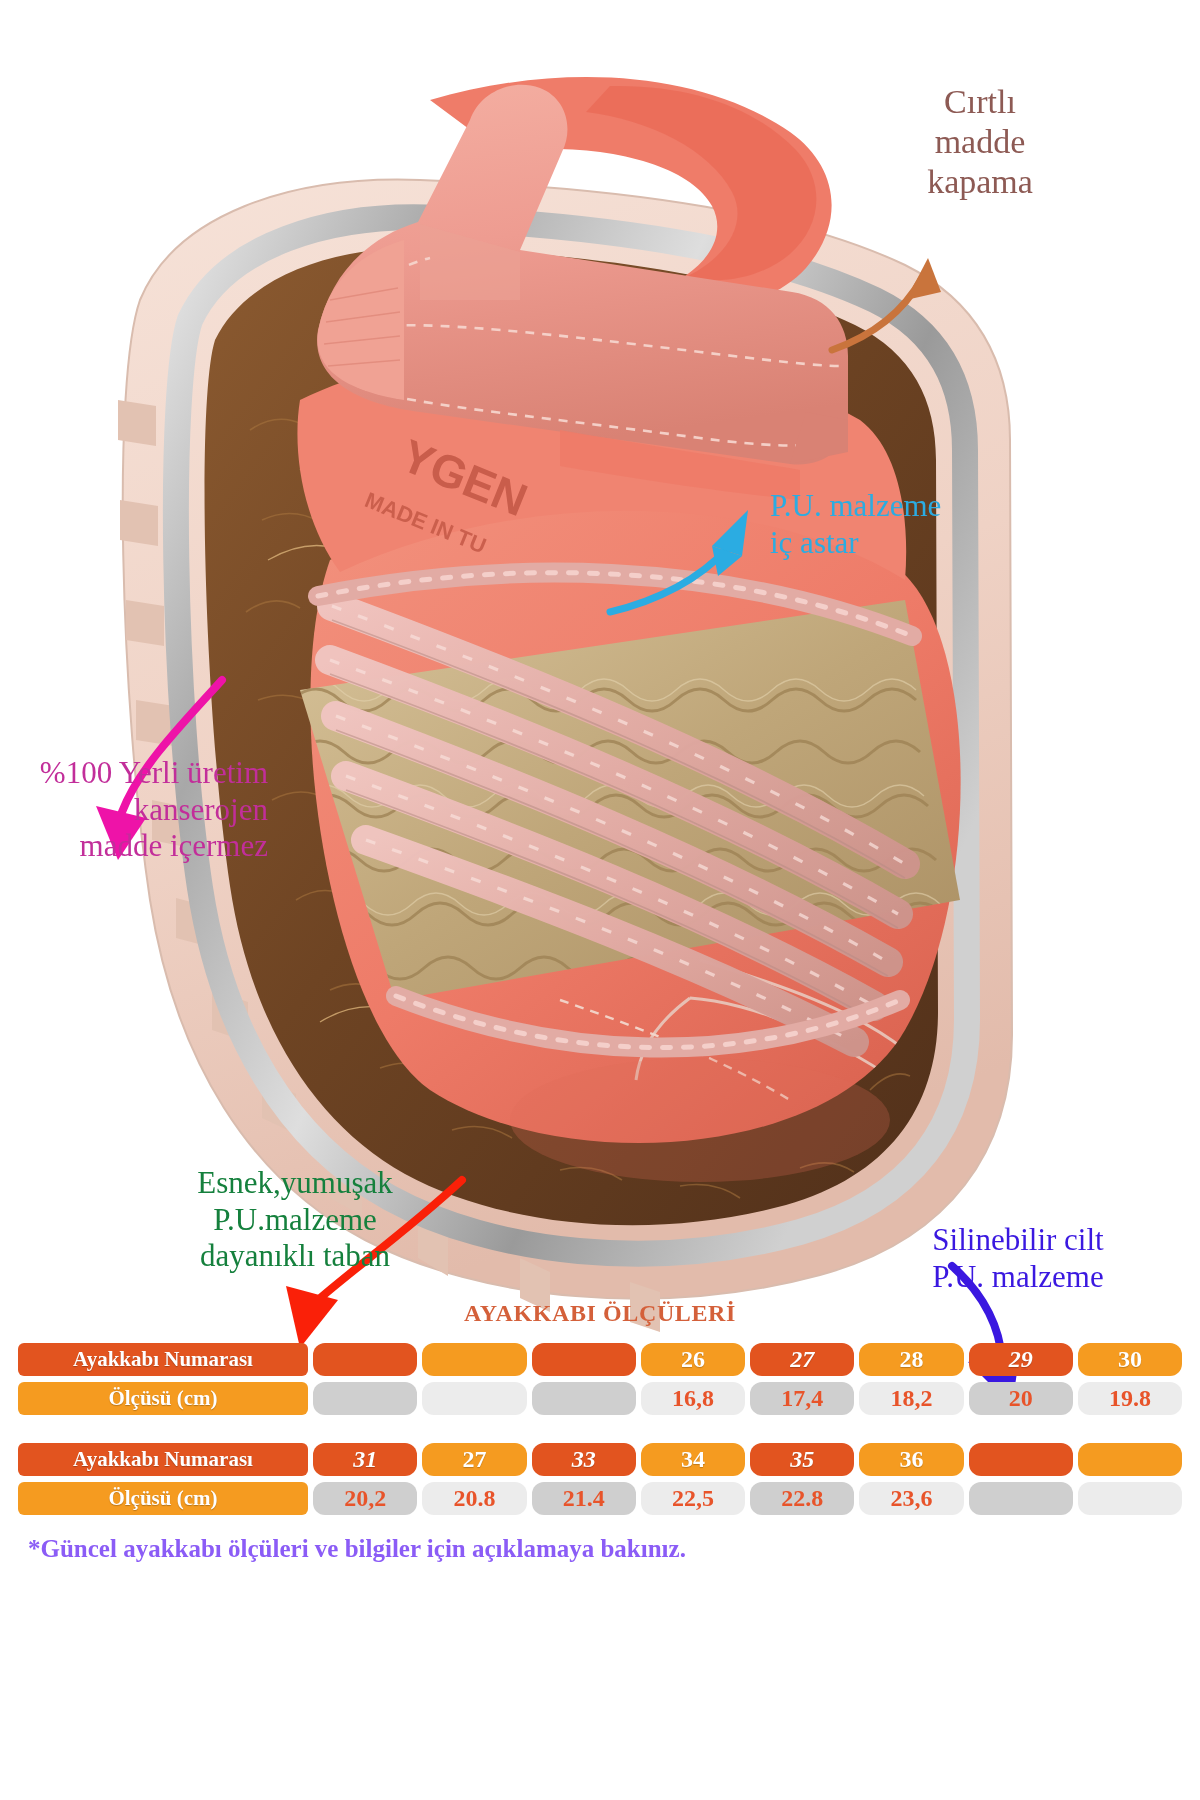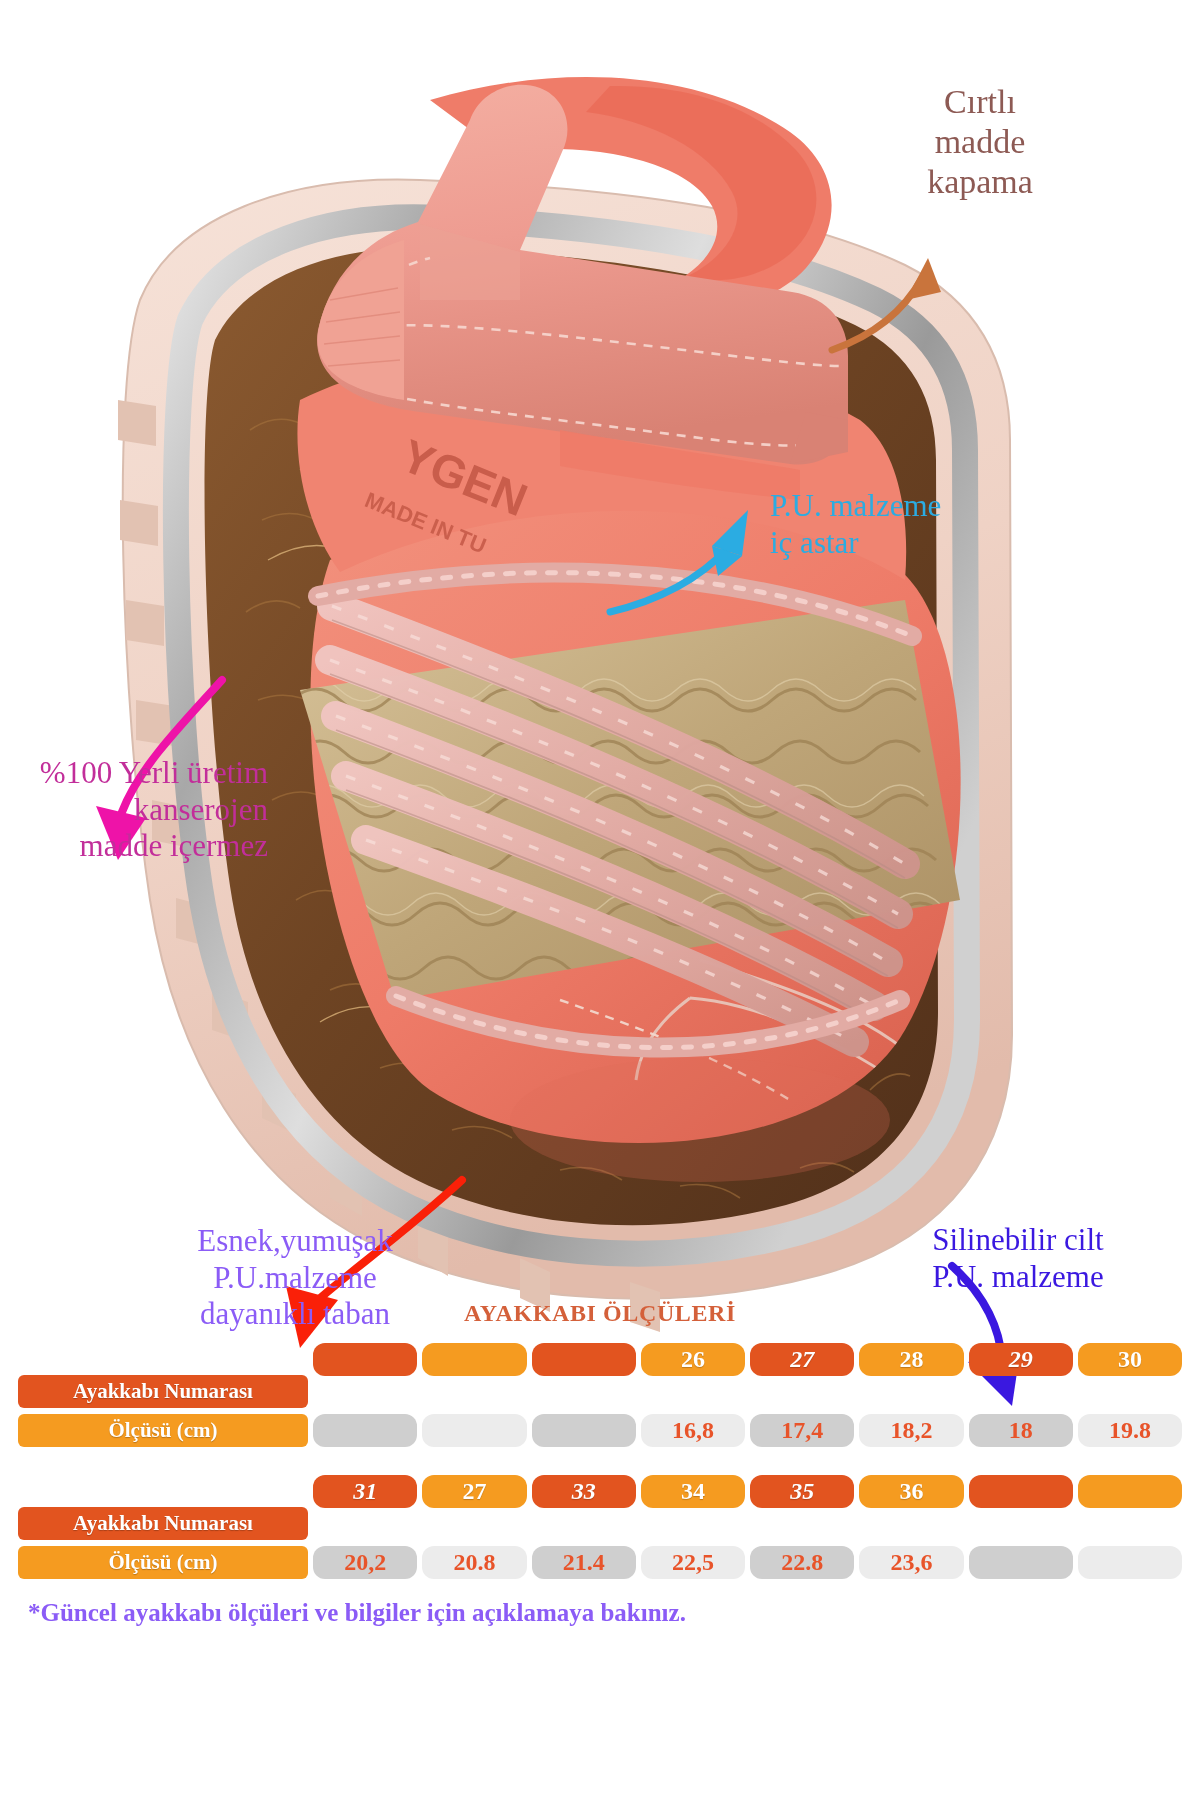--- a/index.html
+++ b/index.html
@@ -14,33 +14,33 @@
 
   
   #photo{position:absolute;left:0;top:0;width:1200px;height:1430px;overflow:hidden;}
   #photo svg{position:absolute;left:0;top:0;}
 
   
   .callout{position:absolute;line-height:1.18;white-space:pre-line;}
   .c-velcro{left:830px;top:82px;width:300px;text-align:center;color:#8D5A54;font-size:34px;}
   .c-lining{left:770px;top:488px;width:360px;text-align:left;color:#2BACE2;font-size:31px;}
   .c-local{left:0px;top:755px;width:268px;text-align:right;color:#C22E9A;font-size:31px;}
-  .c-sole{left:150px;top:1223px;width:290px;text-align:center;color:#8b5cf6;font-size:31px;}
+  .c-sole{left:150px;top:1165px;width:290px;text-align:center;color:#15803d;font-size:31px;}
   .c-wipe{left:842px;top:1222px;width:352px;text-align:center;color:#3A18E0;font-size:31px;}
 
   
   #tables{position:absolute;left:0;top:1300px;width:1200px;}
   .tbl-title{text-align:center;color:#D4603A;font-size:24px;letter-spacing:.6px;
              font-weight:bold;margin:0 0 16px 0;font-family:"Liberation Serif",serif;}
   .srow{display:flex;gap:5px;padding:0 18px 6px 18px;box-sizing:border-box;}
   .lbl{width:290px;flex:0 0 290px;border-radius:6px;color:#ffffff;
        font-size:21px;font-weight:bold;text-align:center;
        line-height:33px;height:33px;box-sizing:border-box;
        text-shadow:0 1px 1px rgba(0,0,0,.25);}
-  .lbl.num{background:#E2541F;margin-top:32px;}
+  .lbl.num{background:#E2541F;}
   .lbl.cm{background:#F59B20;}
   .cell{flex:1 1 0;border-radius:12px;height:33px;line-height:33px;
         text-align:center;font-size:24px;font-weight:bold;box-sizing:border-box;}
   .cell.num{color:#ffffff;text-shadow:0 1px 1px rgba(0,0,0,.22);}
   .cell.num.a{background:#E2541F;font-style:italic;}
   .cell.num.b{background:#F59B20;}
   .cell.cm{color:#E8542A;}
   .cell.cm.a{background:#cfcfcf;}
   .cell.cm.b{background:#ececec;}
   .tbl-gap{height:22px;}
@@ -359,21 +359,21 @@
       <div class="cell num b">30</div>
     </div>
     <div class="srow">
       <div class="lbl cm">Ölçüsü (cm)</div>
       <div class="cell cm a"></div>
       <div class="cell cm b"></div>
       <div class="cell cm a"></div>
       <div class="cell cm b">16,8</div>
       <div class="cell cm a">17,4</div>
       <div class="cell cm b">18,2</div>
-      <div class="cell cm a">18</div>
+      <div class="cell cm a">20</div>
       <div class="cell cm b">19.8</div>
     </div>
 
     <div class="tbl-gap"></div>
 
     <div class="srow">
       <div class="lbl num">Ayakkabı Numarası</div>
       <div class="cell num a">31</div>
       <div class="cell num b">27</div>
       <div class="cell num a">33</div>

